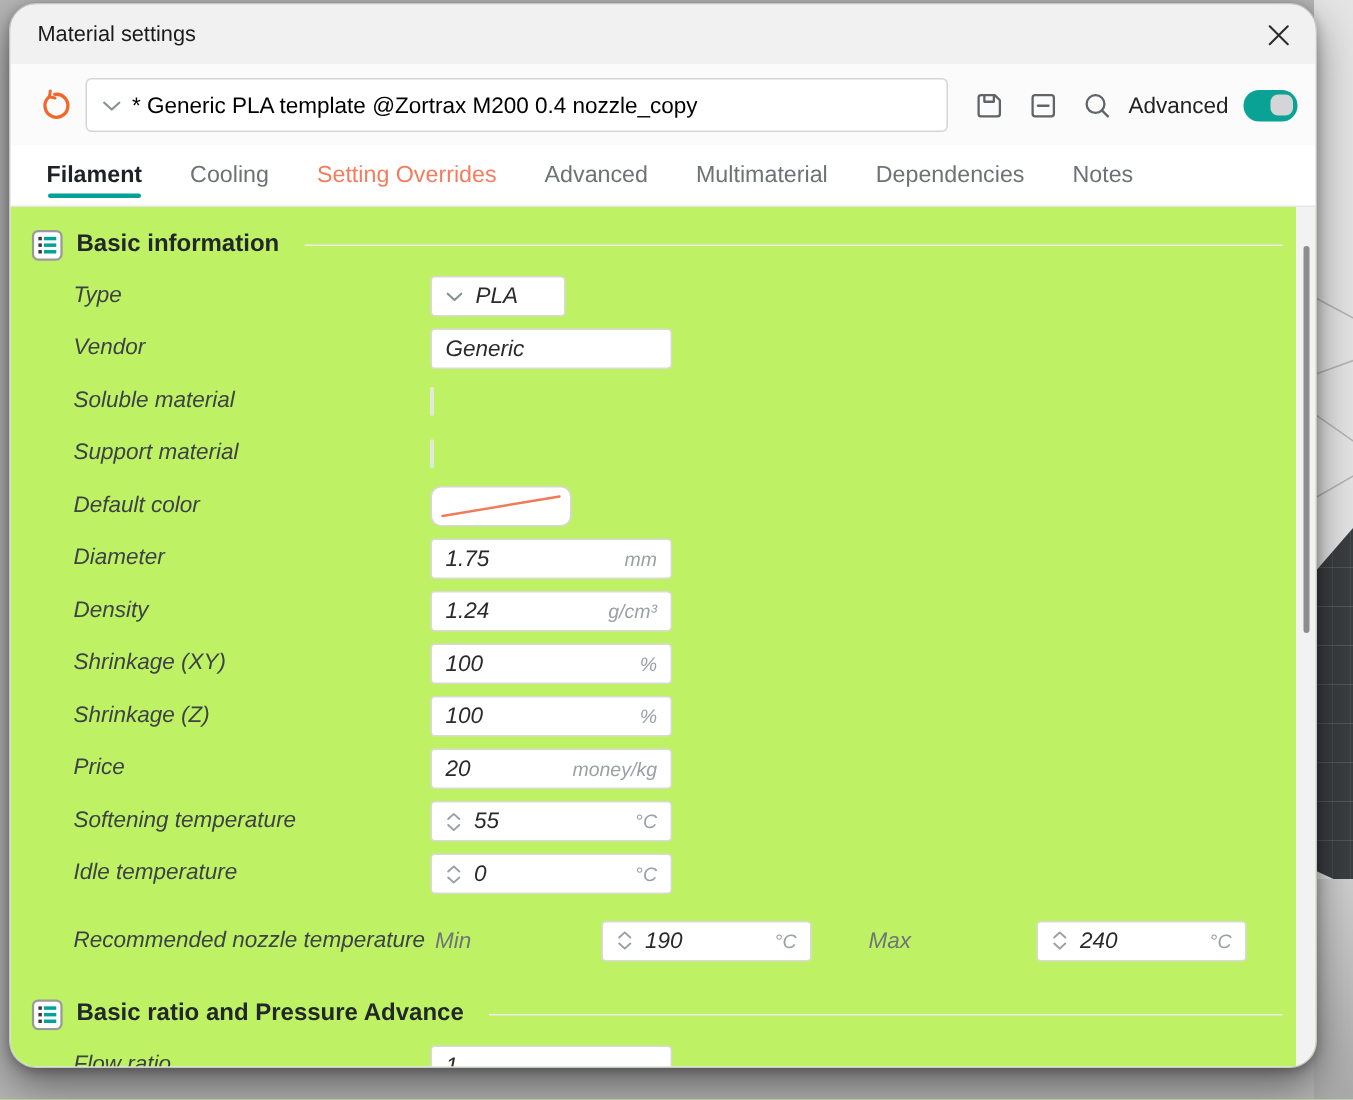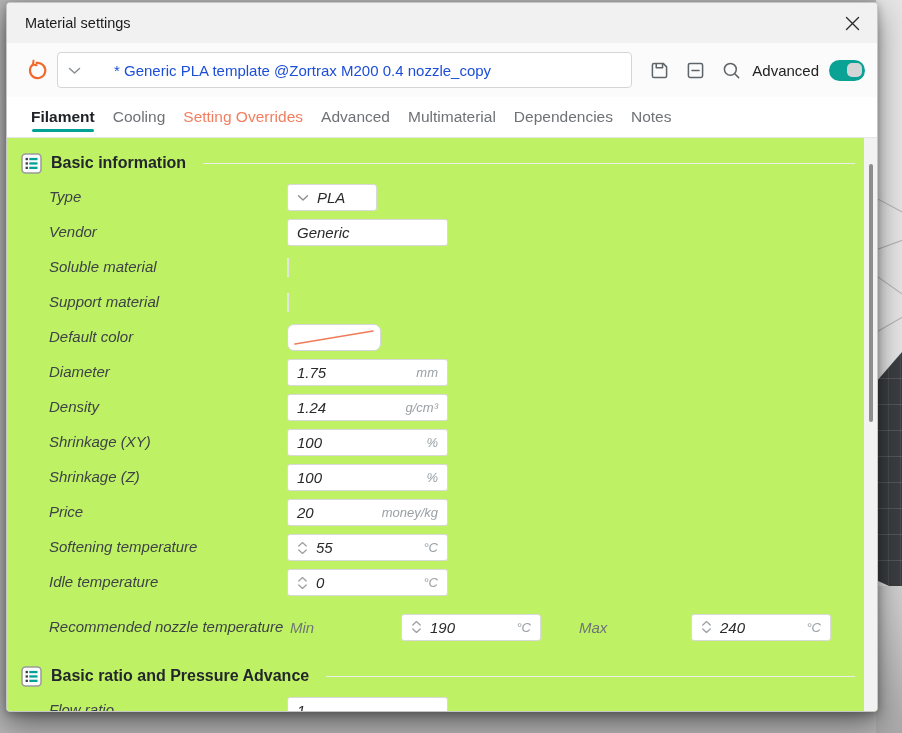--- a/index.html
+++ b/index.html
@@ -25,48 +25,48 @@
       repeating-linear-gradient(90deg, rgba(255,255,255,.07) 0 1px, transparent 1px 12px),
       #3a3d41;
     clip-path: polygon(0 30px, 100% 0, 100% 100%, 0 calc(100% - 12px));
   }
   .backdrop-floor { position:absolute; top:586px; right:0; width:26px; height:147px;
     background:linear-gradient(#cfcfcf,#a9a9a9); }
 
   
   .dialog {
     position:absolute; left:6px; top:2px; width:872px; height:710px;
-    background:#fff; border:1px solid #c6c6c6; border-radius:4px;
+    background:#fff; border:1px solid #c6c6c6; border-radius:18px;
     box-shadow:0 12px 28px rgba(0,0,0,.45), 0 2px 8px rgba(0,0,0,.28);
     display:flex; flex-direction:column; overflow:hidden;
   }
 
   .titlebar { flex:none; height:40px; background:#f1f1f1; display:flex; align-items:center;
     padding:0 10px 0 18px; }
   .title { font-size:14.5px; color:#1b1b1b; }
   .close-btn { margin-left:auto; width:30px; height:30px; display:flex; align-items:center;
     justify-content:center; border-radius:4px; cursor:default; }
 
   .toolbar { flex:none; height:54px; background:#fbfbfb; display:flex; align-items:center;
     padding:0 12px 0 16px; }
   .icon-btn { width:26px; height:26px; display:flex; align-items:center; justify-content:center; flex:none; }
   .undo-btn { margin-right:8px; }
   .preset-box {
     width:596px; height:36px; border:1px solid #d5d5d5; border-radius:4px; background:#fff;
     display:flex; align-items:center; padding:0 10px; gap:7px; margin-right:14px;
   }
-  .preset-text { font-size:15px; color:#1d4ed8; white-space:nowrap; overflow:hidden;margin-left:26px; }
+  .preset-text { font-size:15px; color:#000000; white-space:nowrap; overflow:hidden; }
   .tool-gap { width:10px; flex:none; }
   .advanced-label { font-size:15px; color:#222; margin:0 10px 0 8px; }
   .toggle { width:36px; height:21px; border-radius:11px; background:#0aa295; position:relative; flex:none; }
   .toggle-knob { position:absolute; top:3.5px; right:3.5px; width:15px; height:14px; border-radius:5px;
     background:#d3d5d6; }
 
   .tabsrow { flex:none; height:41px; background:#fff; display:flex; align-items:flex-end;
-    gap:18px; padding:0 0 0 24px; border-bottom:1px solid #e6e6e6; }
+    gap:32px; padding:0 0 0 24px; border-bottom:1px solid #e6e6e6; }
   .tab { font-size:15.5px; color:#6e7276; padding-bottom:11px; position:relative; white-space:nowrap; }
   .tab.active { color:#1e2226; font-weight:bold; }
   .tab.active::after { content:""; position:absolute; left:1px; right:1px; bottom:5px; height:3px;
     background:#00a296; border-radius:2px; }
   .tab.modified { color:#f37e5f; }
 
   .content { flex:1; background:#bef264; position:relative; overflow:hidden; }
   .scroll-track { position:absolute; top:0; right:0; width:13px; height:100%; background:#f2f2f2; }
   .scroll-thumb { position:absolute; top:26px; right:4px; width:4px; height:258px;
     background:#8d8d8d; border-radius:2px; }

